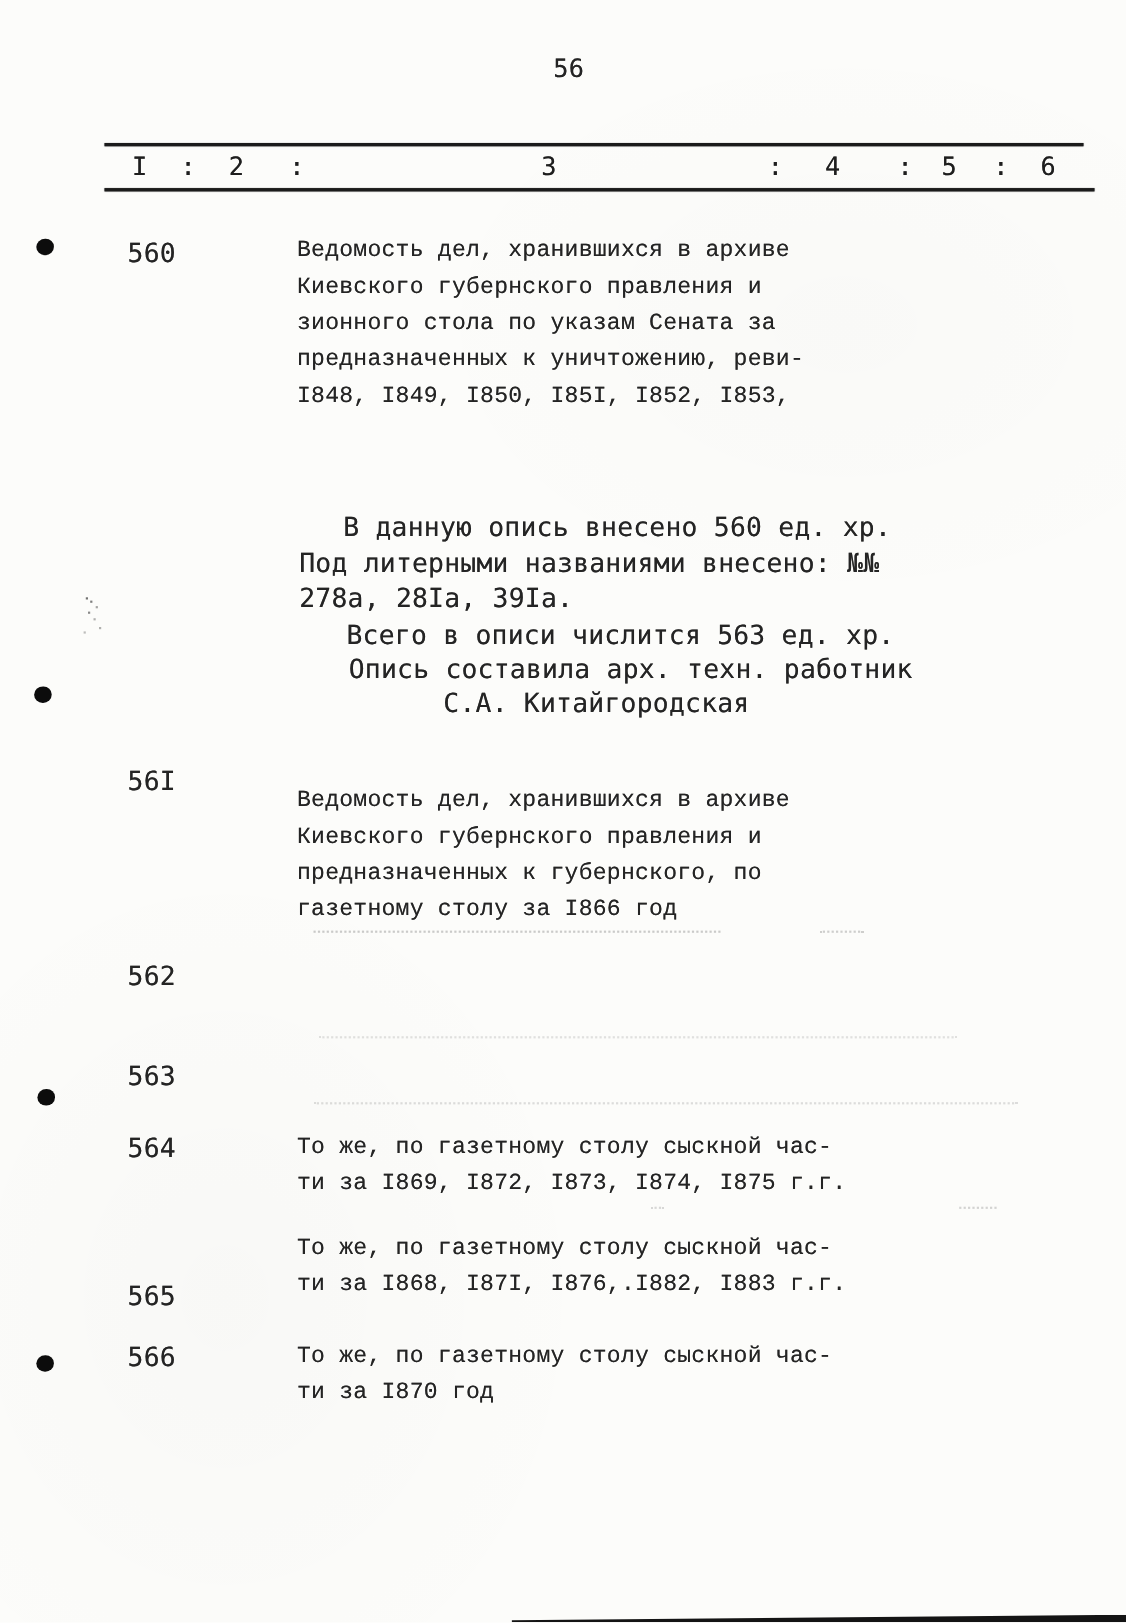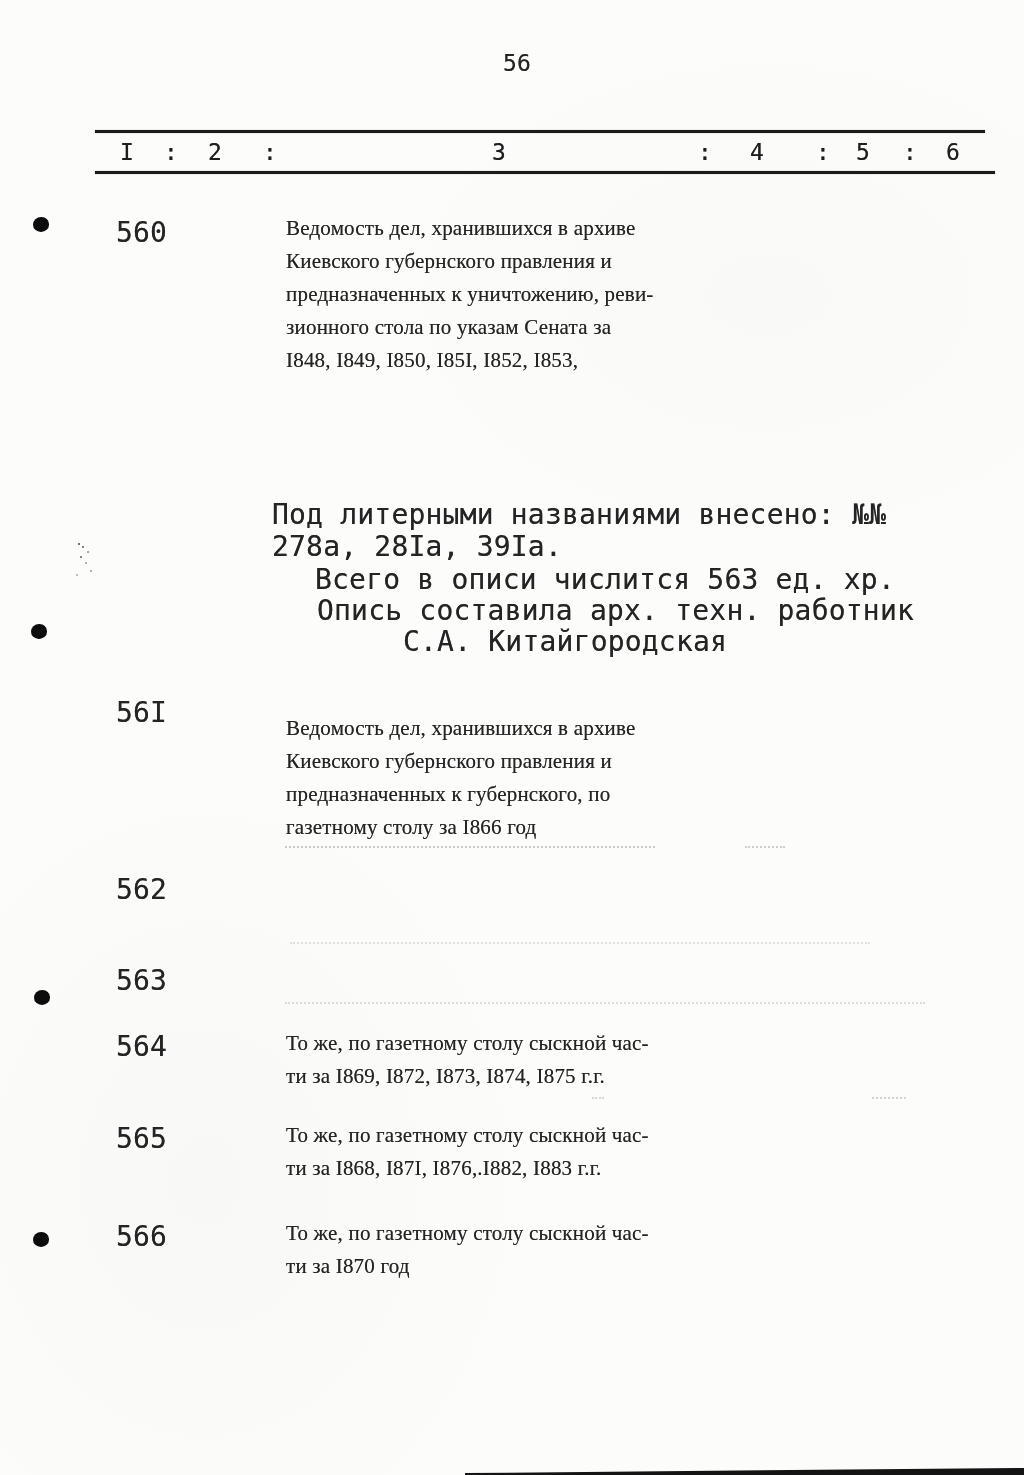--- a/index.html
+++ b/index.html
@@ -9,38 +9,37 @@
     background:
       radial-gradient(ellipse 600px 400px at 75% 20%, rgba(0,0,0,0.012), transparent 70%),
       radial-gradient(ellipse 500px 600px at 20% 80%, rgba(0,0,0,0.015), transparent 70%),
       #fcfcfa;
     overflow:hidden;
     font-family:"DejaVu Sans Mono", monospace;
   }
   .tw{
     position:absolute;
     font-family:"DejaVu Sans Mono", monospace;
-    font-size:28px;
+    font-size:24px;
     color:#242424;
     letter-spacing:0.2px;
     white-space:pre;
     text-shadow:0 0 0.6px rgba(40,40,40,0.65);
   }
   .block{position:absolute;}
   .block .line{
     position:relative;
-    font-family:Liberation Serif, serif;
+    font-family:Liberation Mono, monospace;
     font-size:21px;
     color:#242424;
     letter-spacing:0.2px;
     white-space:pre;
     line-height:33px;
     height:33px;
     text-shadow:0 0 0.6px rgba(40,40,40,0.65);
-    margin-left:16px;
   }
   .pagenum{font-size:23px;}
   .hcell{
     position:absolute;
     top:139px;
     font-family:"DejaVu Sans Mono", monospace;
     font-size:23px;
     color:#1e1e1e;
     text-shadow:0 0 0.6px rgba(40,40,40,0.7);
   }
@@ -97,25 +96,26 @@
   <span class="hcell" style="left:750px">4</span>
   <span class="hcell" style="left:816px">:</span>
   <span class="hcell" style="left:856px">5</span>
   <span class="hcell" style="left:903px">:</span>
   <span class="hcell" style="left:946px">6</span>
 
   <div class="tw" style="left:116px;top:216px">560</div>
   <div class="block" style="left:270px;top:212px">
     <div class="line">Ведомость дел, хранившихся в архиве</div>
     <div class="line">Киевского губернского правления и</div>
+    <div class="line">зионного стола по указам Сената за</div>
     <div class="line">предназначенных к уничтожению, реви-</div>
-    <div class="line">зионного стола по указам Сената за</div>
     <div class="line">I848, I849, I850, I85I, I852, I853,</div>
   </div>
 
+  <div class="tw" style="left:312px;top:465px">В данную опись внесено 560 ед. хр.</div>
   <div class="tw" style="left:272px;top:498px">Под литерными названиями внесено: №№</div>
   <div class="tw" style="left:272px;top:530px">278а, 28Iа, 39Iа.</div>
   <div class="tw" style="left:315px;top:563px">Всего в описи числится 563 ед. хр.</div>
   <div class="tw" style="left:317px;top:594px">Опись составила арх. техн. работник</div>
   <div class="tw" style="left:403px;top:625px">С.А. Китайгородская</div>
 
   <div class="tw" style="left:116px;top:696px">56I</div>
   <div class="block" style="left:270px;top:712px">
     <div class="line">Ведомость дел, хранившихся в архиве</div>
     <div class="line">Киевского губернского правления и</div>
@@ -136,21 +136,21 @@
 
   <div class="tw" style="left:116px;top:1030px">564</div>
   <div class="block" style="left:270px;top:1027px">
     <div class="line">То же, по газетному столу сыскной час-</div>
     <div class="line">ти за I869, I872, I873, I874, I875 г.г.</div>
   </div>
 
   <div class="dots" style="left:592px;top:1097px;width:12px;opacity:.4"></div>
   <div class="dots" style="left:872px;top:1097px;width:34px;opacity:.45"></div>
 
-  <div class="tw" style="left:116px;top:1122px">565</div>
+  <div class="tw" style="left:116px;top:1164px">565</div>
   <div class="block" style="left:270px;top:1119px">
     <div class="line">То же, по газетному столу сыскной час-</div>
     <div class="line">ти за I868, I87I, I876,.I882, I883 г.г.</div>
   </div>
 
   <div class="tw" style="left:116px;top:1220px">566</div>
   <div class="block" style="left:270px;top:1217px">
     <div class="line">То же, по газетному столу сыскной час-</div>
     <div class="line">ти за I870 год</div>
   </div>

